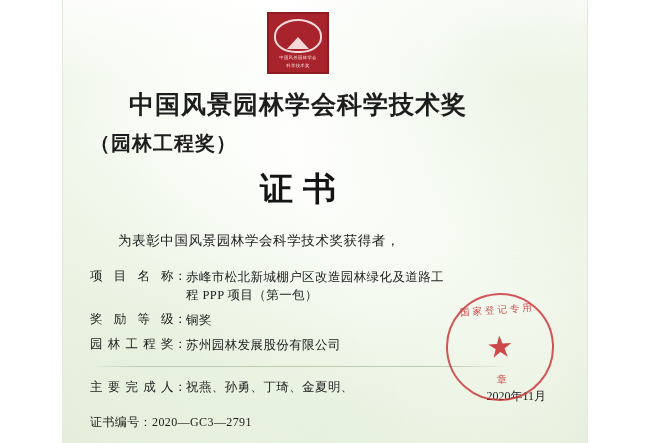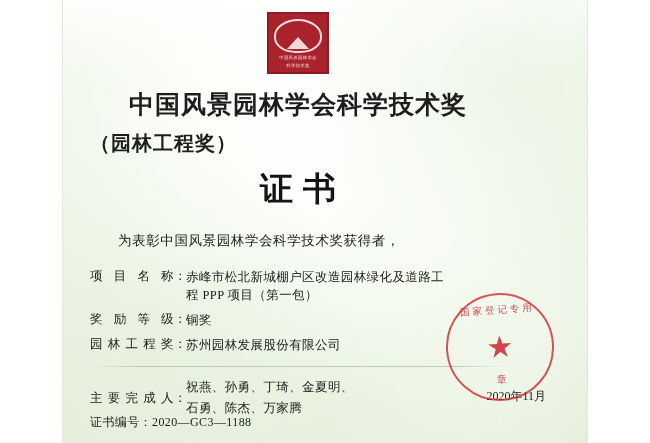--- a/index.html
+++ b/index.html
@@ -325,32 +325,31 @@
     </div>
 
     <div class="divider"></div>
 
     <div class="members">
       <div class="mrow">
         <div class="mlabel">主要完成人</div>
         <div class="mcolon">：</div>
         <div class="mvalue">
           <div>祝燕、孙勇、丁琦、金夏明、</div>
-          <div>石勇、陈杰、万家腾</div>
         </div>
       </div>
     </div>
 
   </div>
 
   <div class="date-line">2020年11月</div>
 
   <div class="seal">
     <div class="seal-top">国家登记专用</div>
     <div class="star">★</div>
     <div class="seal-bottom">章</div>
   </div>
 
   <div class="footer">
-    <span>证书编号</span><span>：</span><span>2020—GC3—1188</span>
+    <span>证书编号</span><span>：</span><span>2020—GC3—2791</span>
   </div>
 
 </div>
 
 </body></html>

